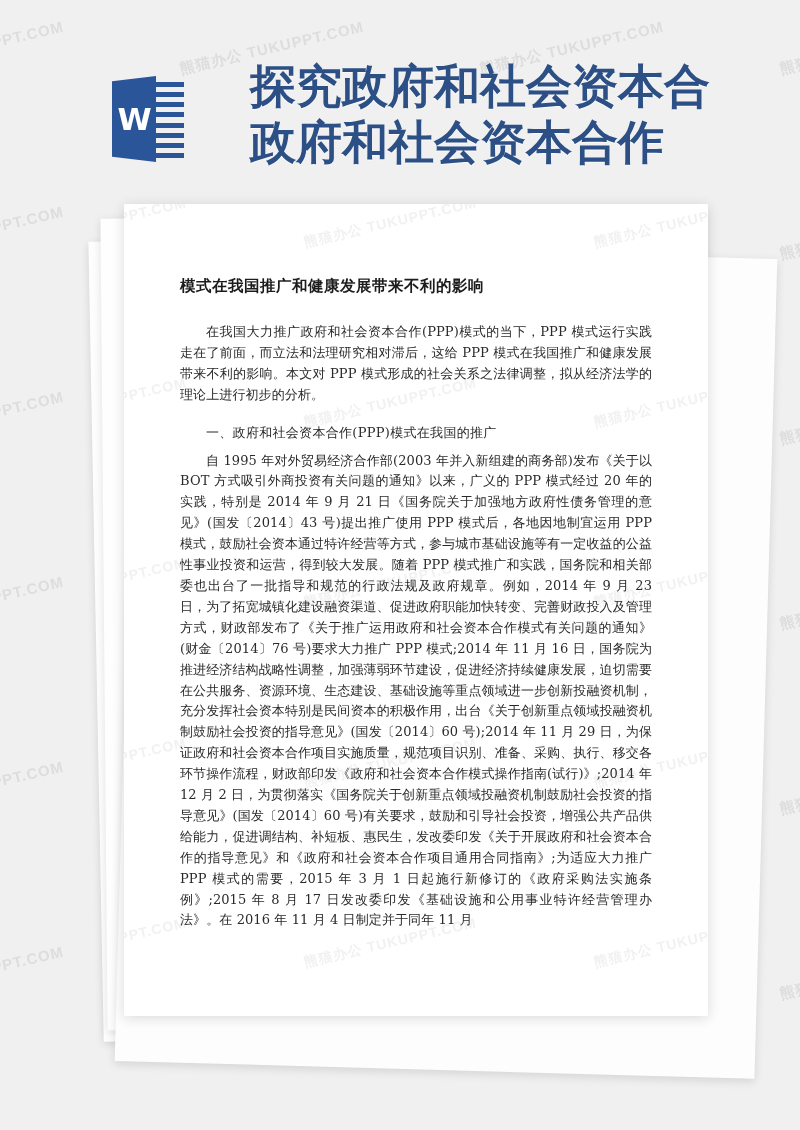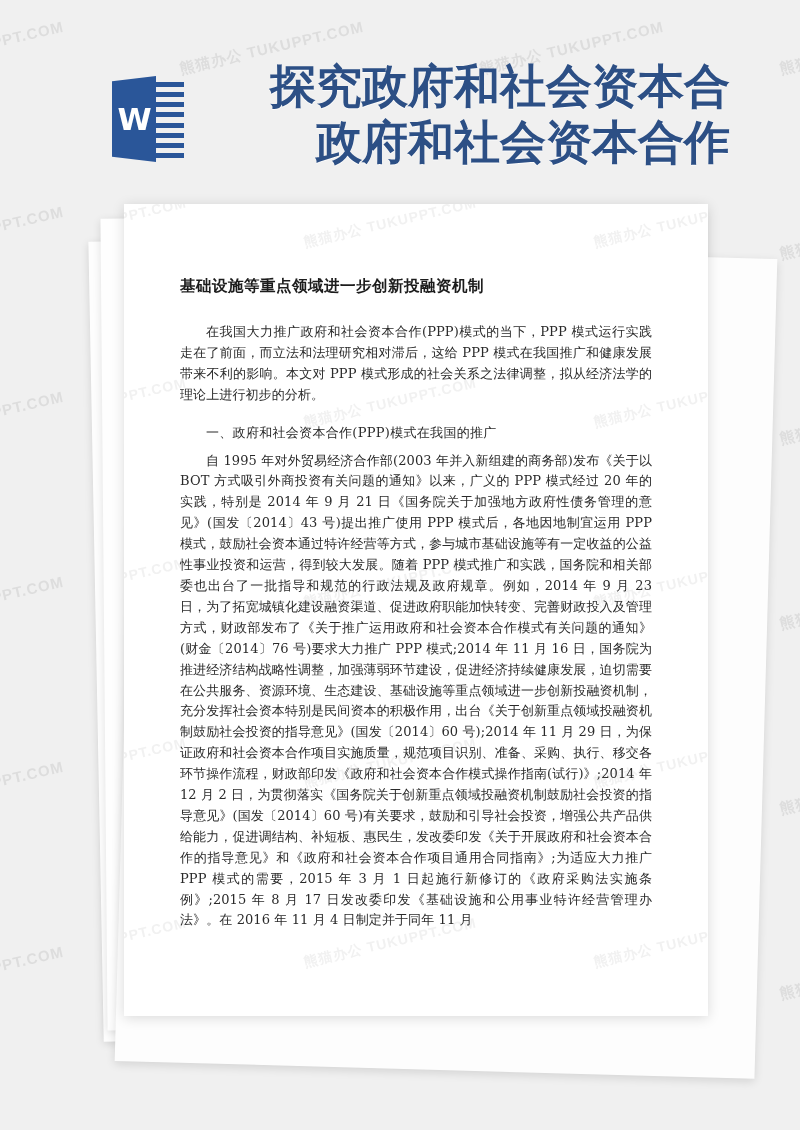--- a/index.html
+++ b/index.html
@@ -93,21 +93,20 @@
     left: 250px;
     top: 58px;
     width: 480px;
     color: #2c4f85;
     font-family: "DejaVu Serif", "Liberation Serif", serif;
     font-weight: 700;
     font-size: 46px;
     line-height: 1.22;
     letter-spacing: 0px;
     text-shadow: 0 1px 0 rgba(255,255,255,0.7);
-    text-align: right;
   }
   .doc-title span { display: block; }
 
   
   .paper-stack {
     position: absolute;
     left: 0; top: 0;
     width: 800px;
     height: 1130px;
     z-index: 2;
@@ -237,21 +236,21 @@
     <div class="wm" style="left: 780px; top: 1170px; font-size: 15px;">熊猫办公 TUKUPPT.COM</div>
   </div>
 
 <div class="paper-stack">
   <div class="sheet sheet-back2"></div>
   <div class="sheet sheet-back1"></div>
   <div class="sheet sheet-bottom"></div>
 
   <div class="sheet sheet-main">
     <div class="doc-inner">
-      <div class="doc-heading">基础设施等重点领域进一步创新投融资机制</div>
+      <div class="doc-heading">模式在我国推广和健康发展带来不利的影响</div>
       <div class="doc-body" id="doc-body">
           <p class="">在我国大力推广政府和社会资本合作(PPP)模式的当下，PPP 模式运行实践走在了前面，而立法和法理研究相对滞后，这给 PPP 模式在我国推广和健康发展带来不利的影响。本文对 PPP 模式形成的社会关系之法律调整，拟从经济法学的理论上进行初步的分析。</p>
           <p class="sect">一、政府和社会资本合作(PPP)模式在我国的推广</p>
           <p class="">自 1995 年对外贸易经济合作部(2003 年并入新组建的商务部)发布《关于以 BOT 方式吸引外商投资有关问题的通知》以来，广义的 PPP 模式经过 20 年的实践，特别是 2014 年 9 月 21 日《国务院关于加强地方政府性债务管理的意见》(国发〔2014〕43 号)提出推广使用 PPP 模式后，各地因地制宜运用 PPP 模式，鼓励社会资本通过特许经营等方式，参与城市基础设施等有一定收益的公益性事业投资和运营，得到较大发展。随着 PPP 模式推广和实践，国务院和相关部委也出台了一批指导和规范的行政法规及政府规章。例如，2014 年 9 月 23 日，为了拓宽城镇化建设融资渠道、促进政府职能加快转变、完善财政投入及管理方式，财政部发布了《关于推广运用政府和社会资本合作模式有关问题的通知》(财金〔2014〕76 号)要求大力推广 PPP 模式;2014 年 11 月 16 日，国务院为推进经济结构战略性调整，加强薄弱环节建设，促进经济持续健康发展，迫切需要在公共服务、资源环境、生态建设、基础设施等重点领域进一步创新投融资机制，充分发挥社会资本特别是民间资本的积极作用，出台《关于创新重点领域投融资机制鼓励社会投资的指导意见》(国发〔2014〕60 号);2014 年 11 月 29 日，为保证政府和社会资本合作项目实施质量，规范项目识别、准备、采购、执行、移交各环节操作流程，财政部印发《政府和社会资本合作模式操作指南(试行)》;2014 年 12 月 2 日，为贯彻落实《国务院关于创新重点领域投融资机制鼓励社会投资的指导意见》(国发〔2014〕60 号)有关要求，鼓励和引导社会投资，增强公共产品供给能力，促进调结构、补短板、惠民生，发改委印发《关于开展政府和社会资本合作的指导意见》和《政府和社会资本合作项目通用合同指南》;为适应大力推广 PPP 模式的需要，2015 年 3 月 1 日起施行新修订的《政府采购法实施条例》;2015 年 8 月 17 日发改委印发《基础设施和公用事业特许经营管理办法》。在 2016 年 11 月 4 日制定并于同年 11 月</p>
         </div>
     </div>
     <div class="wm-field" id="pg-wm">
         <div class="wm" style="left: -110px; top: 30px; font-size: 14px;">熊猫办公 TUKUPPT.COM</div>
         <div class="wm" style="left: 180px; top: 30px; font-size: 14px;">熊猫办公 TUKUPPT.COM</div>
         <div class="wm" style="left: 470px; top: 30px; font-size: 14px;">熊猫办公 TUKUPPT.COM</div>

